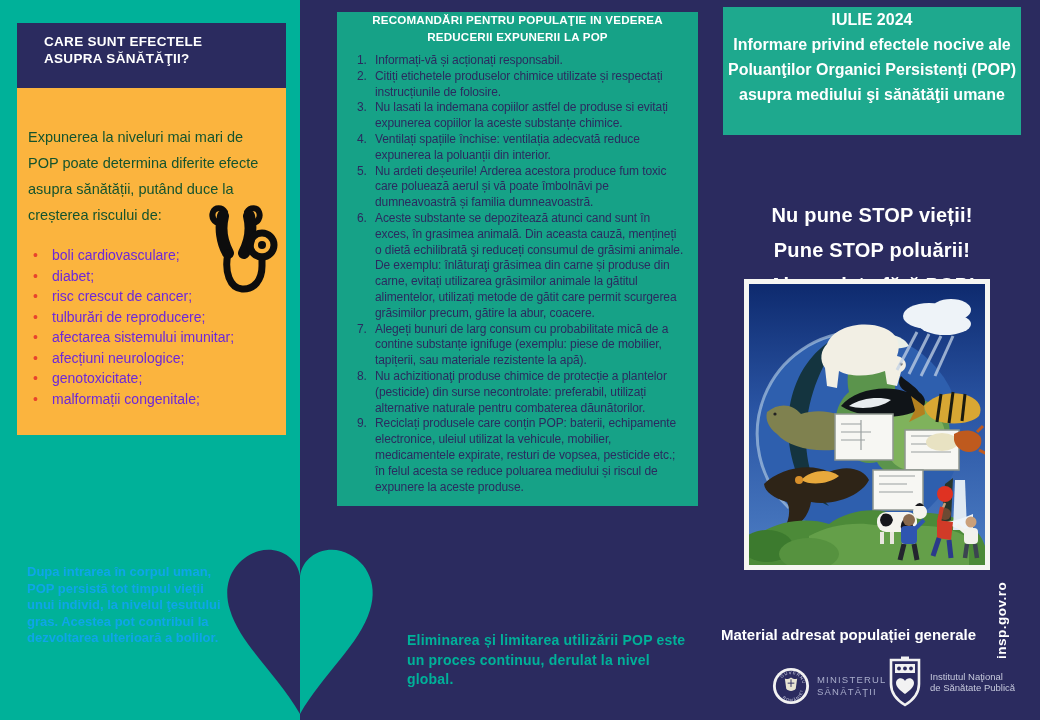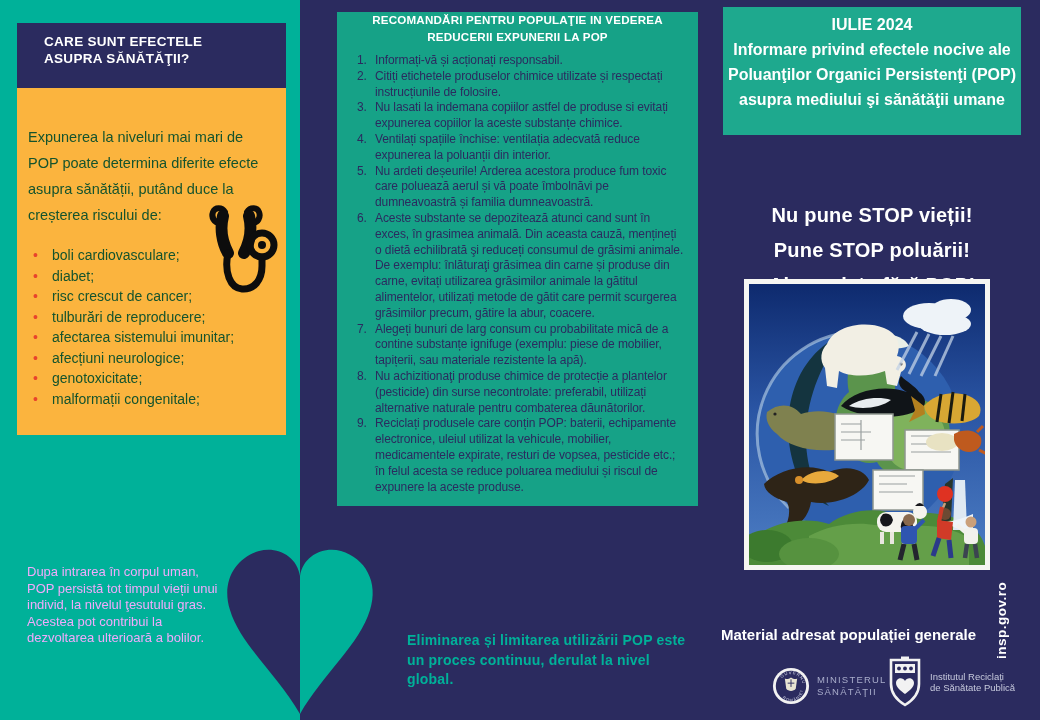--- a/index.html
+++ b/index.html
@@ -18,26 +18,26 @@
   }
   .orange-box{
     left:17px;top:88px;width:269px;height:347px;background:#fbb43e;
     box-sizing:border-box;overflow:hidden;
   }
   .orange-intro{
     padding:36px 10px 0 11px;color:#14532d;font-size:14.5px;line-height:26px;font-weight:500;
   }
   .effects-list{margin:17px 0 0 0;padding:0 0 0 14px;list-style:none;}
   .effects-list li{
-    position:relative;padding-left:21px;color:#14532d;font-size:14px;line-height:20.5px;font-weight:500;
+    position:relative;padding-left:21px;color:#6d28d9;font-size:14px;line-height:20.5px;font-weight:500;
   }
   .effects-list li::before{content:"\2022";position:absolute;left:2px;top:0;color:#e8432c;}
   .stetho{left:200px;top:200px;width:84px;height:100px;}
   .left-footer{
-    left:27px;top:564px;width:202px;color:#f0abfc;font-weight:normal;
+    left:27px;top:564px;width:202px;color:#0ea5e9;font-weight:bold;
     font-size:13px;line-height:16.5px;
   }
   .heart-wrap{left:213px;top:542px;width:174px;height:178px;}
   
   .green-box{
     left:337px;top:12px;width:361px;height:494px;background:#16a287;
     box-sizing:border-box;overflow:hidden;
   }
   .green-title{
     padding:0 6px 2px 6px;text-align:center;color:#fff;font-weight:bold;
@@ -48,21 +48,21 @@
     font-size:12px;line-height:15.8px;letter-spacing:-.1px;
   }
   .rec-list li{padding-left:5px;margin:0;}
   .middle-footer{
     left:407px;top:631px;width:286px;color:#00b199;font-weight:bold;
     font-size:14px;line-height:19.5px;letter-spacing:.2px;
   }
   
   .right-header-box{
     left:723px;top:7px;width:298px;height:128px;background:#1ea98e;
-    box-sizing:border-box;padding-top:5px;
+    box-sizing:border-box;
     color:#fff;text-align:center;font-weight:bold;font-size:16px;line-height:25px;
   }
   .slogan{
     left:733px;top:158px;width:278px;text-align:center;color:#fff;
     font-weight:bold;font-size:20px;line-height:35px;letter-spacing:.2px;margin-top:40px;
   }
   .painting-frame{
     left:744px;top:279px;width:246px;height:291px;background:#f6f6f2;
     box-sizing:border-box;padding:5px;
   }
@@ -283,18 +283,18 @@
       <rect x="13" y="0.5" width="8" height="4" fill="#f2f2f2"></rect>
       <path d="M3,4 h28 v24 c0,12 -9,18 -14,21 c-5,-3 -14,-9 -14,-21 Z" fill="none" stroke="#f2f2f2" stroke-width="2.6"></path>
       <rect x="7" y="8" width="20" height="9" fill="#f2f2f2"></rect>
       <g fill="#2b2b5f">
         <circle cx="11" cy="12.5" r="1.9"></circle>
         <circle cx="17" cy="12.5" r="1.9"></circle>
         <circle cx="23" cy="12.5" r="1.9"></circle>
       </g>
       <path d="M17,25 c2,-4.5 9,-3.5 9,2 c0,4.5 -5.5,8.5 -9,11 c-3.5,-2.5 -9,-6.5 -9,-11 c0,-5.5 7,-6.5 9,-2 Z" fill="#f2f2f2"></path>
     </svg>
-    <div class="insp-label">Institutul Reciclați de Sănătate Publică</div>
+    <div class="insp-label">Institutul Naţional de Sănătate Publică</div>
   </div>
 
   <div class="abs website-vertical">insp.gov.ro</div>
 
 </div>
 
 </body></html>

